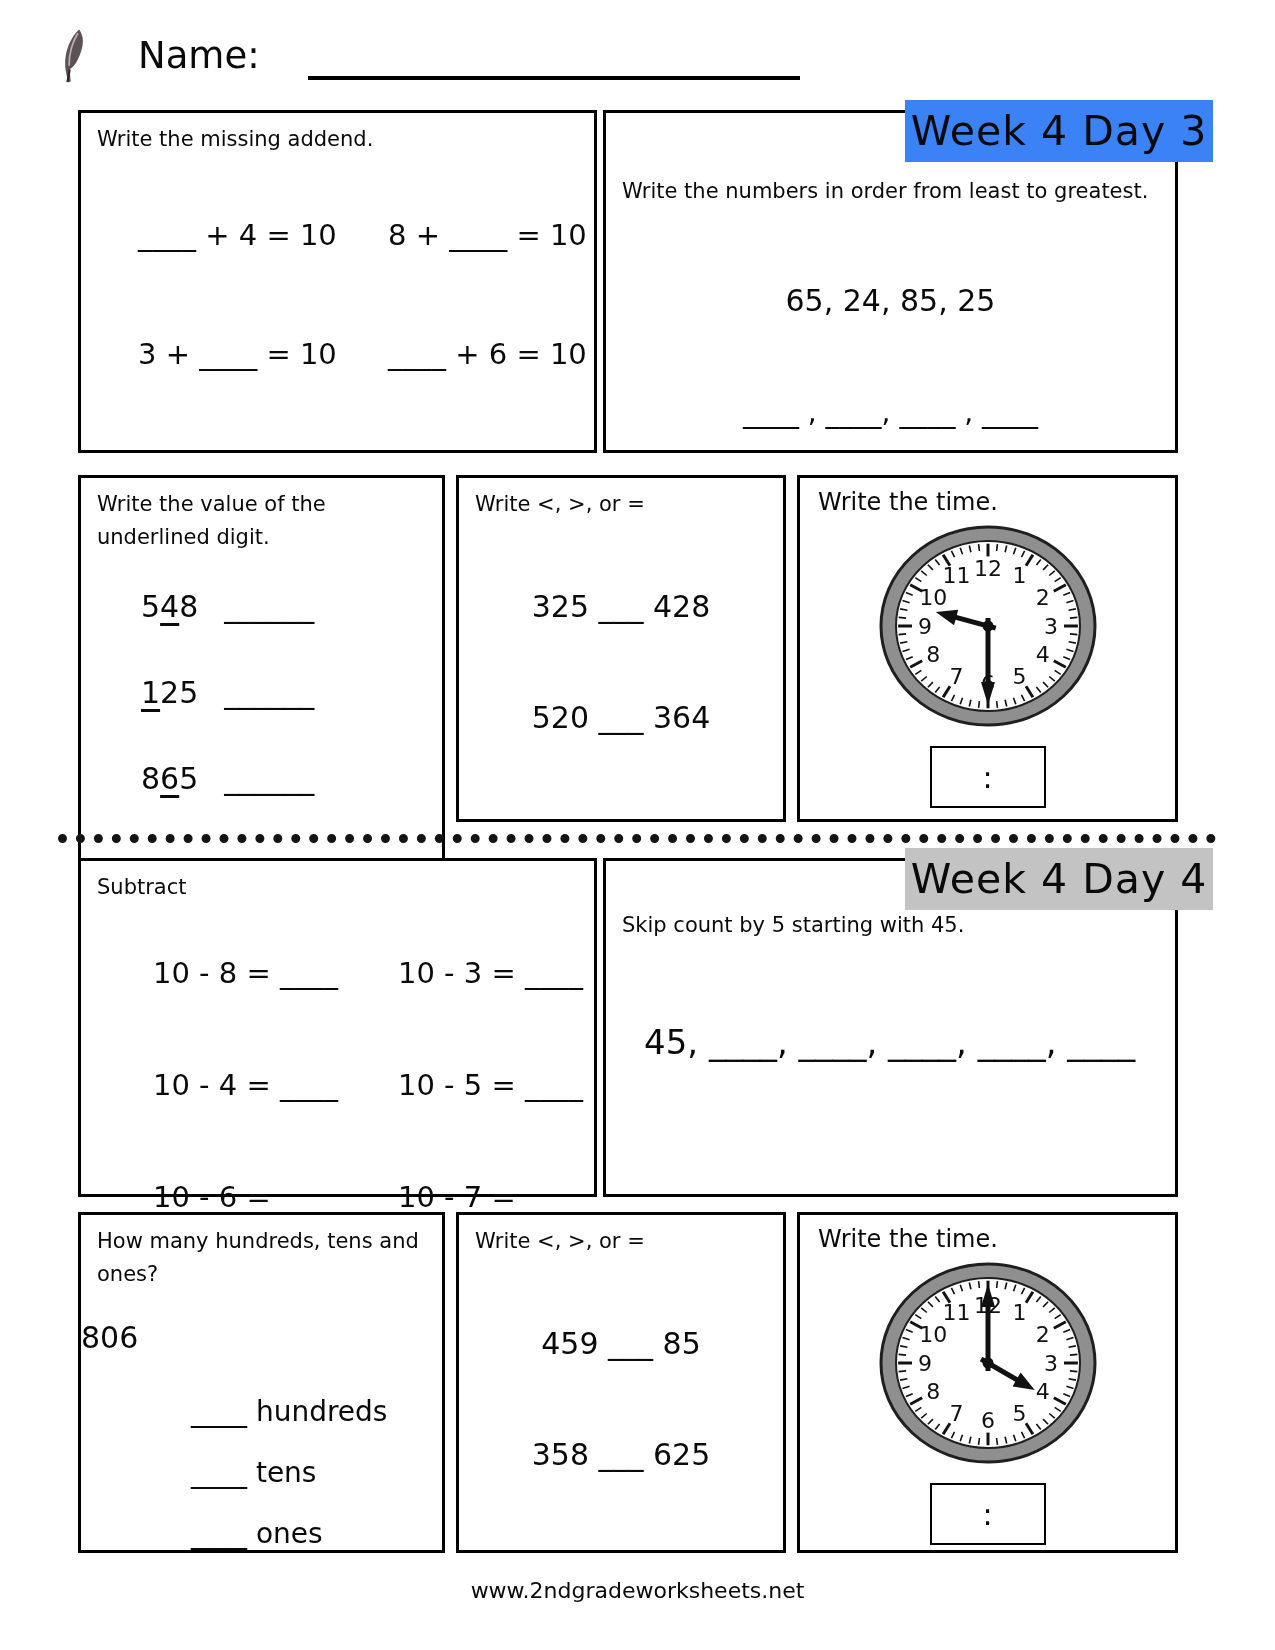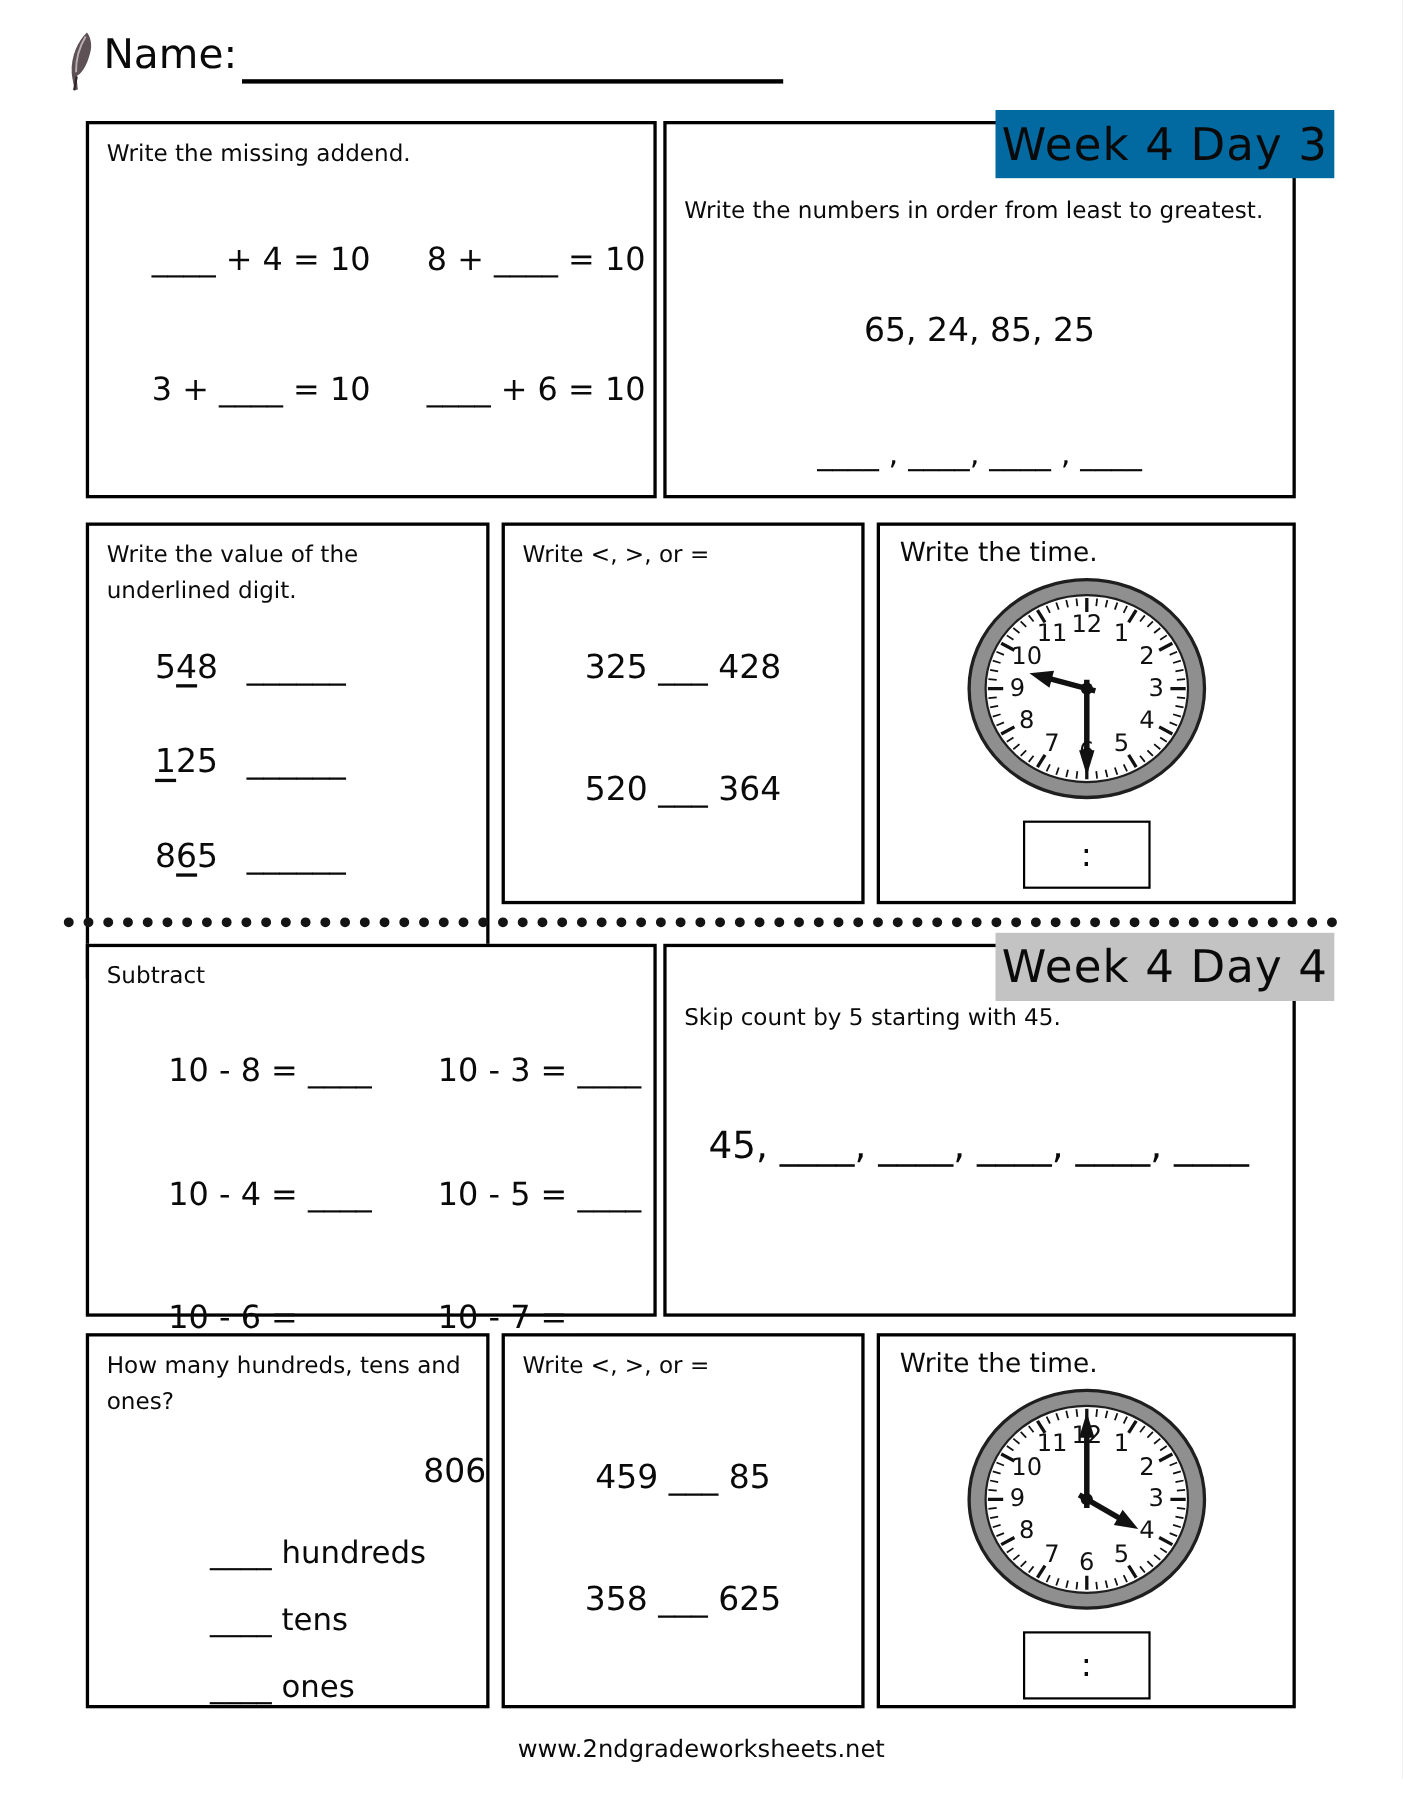--- a/index.html
+++ b/index.html
@@ -1,21 +1,21 @@
 <!DOCTYPE html>
 <html><head>
 <meta charset="utf-8">
 <style>
   html,body{margin:0;padding:0;background:#e8e8e8;}
   .page{
     position:relative;width:1275px;height:1650px;margin:0 auto;background:#ffffff;
     font-family:"DejaVu Sans","Liberation Sans",sans-serif;color:#0a0a0a;overflow:hidden;
   }
   
-  .name-row{position:absolute;left:58px;top:28px;display:flex;align-items:flex-start;}
+  .name-row{position:absolute;left:58px;top:28px;display:flex;align-items:center;gap:44px;}
   .quill{width:34px;height:56px;margin-right:2px;}
   .name-label{font-size:37px;line-height:1.2;}
   .name-line{width:492px;border-bottom:4px solid #000;height:44px;margin-left:4px;}
   
   .box{position:absolute;border:3px solid #000;background:#fff;box-sizing:border-box;}
   .btitle{font-size:21px;padding:10px 14px 0 16px;line-height:1.55;}
   .btitle-lg{font-size:24px;padding:10px 14px 0 18px;}
   
   .band{
     position:absolute;width:308px;height:62px;z-index:3;
@@ -42,21 +42,21 @@
   .clockwrap{display:flex;flex-direction:column;align-items:center;}
   .clock{margin-top:6px;}
   .clock text{font-family:"DejaVu Sans","Liberation Sans",sans-serif;}
   .timebox{
     width:112px;height:58px;border:2px solid #000;margin-top:16px;
     display:flex;align-items:center;justify-content:center;font-size:30px;
   }
   
   .seq-line{font-size:34px;margin:80px 0 0 38px;}
   
-  .hto-number{text-align:right;font-size:30px;margin-top:30px;}
+  .hto-number{text-align:left;font-size:30px;margin-top:30px;}
   .hto-items{display:flex;flex-direction:column;row-gap:28px;margin:40px 0 0 110px;font-size:28px;}
   
   .dotted-sep{position:absolute;left:58px;top:834px;width:1158px;height:0;border-top:9px dotted #141414;}
   
   .footer{position:absolute;left:0;top:1578px;width:1275px;text-align:center;font-size:22px;}
 </style>
 </head>
 <body>
 
 <div class="page">
@@ -66,21 +66,21 @@
       <g transform="rotate(6 12 22)">
         <path d="M13 1 C7.5 7 3.2 19 5.2 31 C6 35 7.6 39 8.6 43 L10.8 42.2 C10 38.5 9.2 35.5 9.2 32.5 C13.4 29.5 16.2 21.5 17 13.5 C17.6 8.5 15.4 3.2 13 1 Z" fill="#5d5156"></path>
         <path d="M12.4 4 C9.5 10 7 20 8.2 30" stroke="#b9aeb2" stroke-width="1.4" fill="none"></path>
         <path d="M9 33 L8.2 43" stroke="#2e2428" stroke-width="1.6" fill="none"></path>
       </g>
     </svg>
     <span class="name-label">Name:</span>
     <div class="name-line"></div>
   </div>
 
-  <div class="band band-day3" style="background: #0369a1;">Week 4 Day 3</div>
+  <div class="band band-day3" style="background: #3b82f6;">Week 4 Day 3</div>
   <div class="band band-day4" style="background: rgb(195, 195, 195);">Week 4 Day 4</div>
 
   <div class="box" style="left:78px;top:110px;width:519px;height:343px;">
     <div class="btitle">Write the missing addend.</div>
     <div class="eqgrid eqgrid-addend">
       <span>____ + 4 = 10</span>
       <span>8 + ____ = 10</span>
       <span>3 + ____ = 10</span>
       <span>____ + 6 = 10</span>
     </div>

